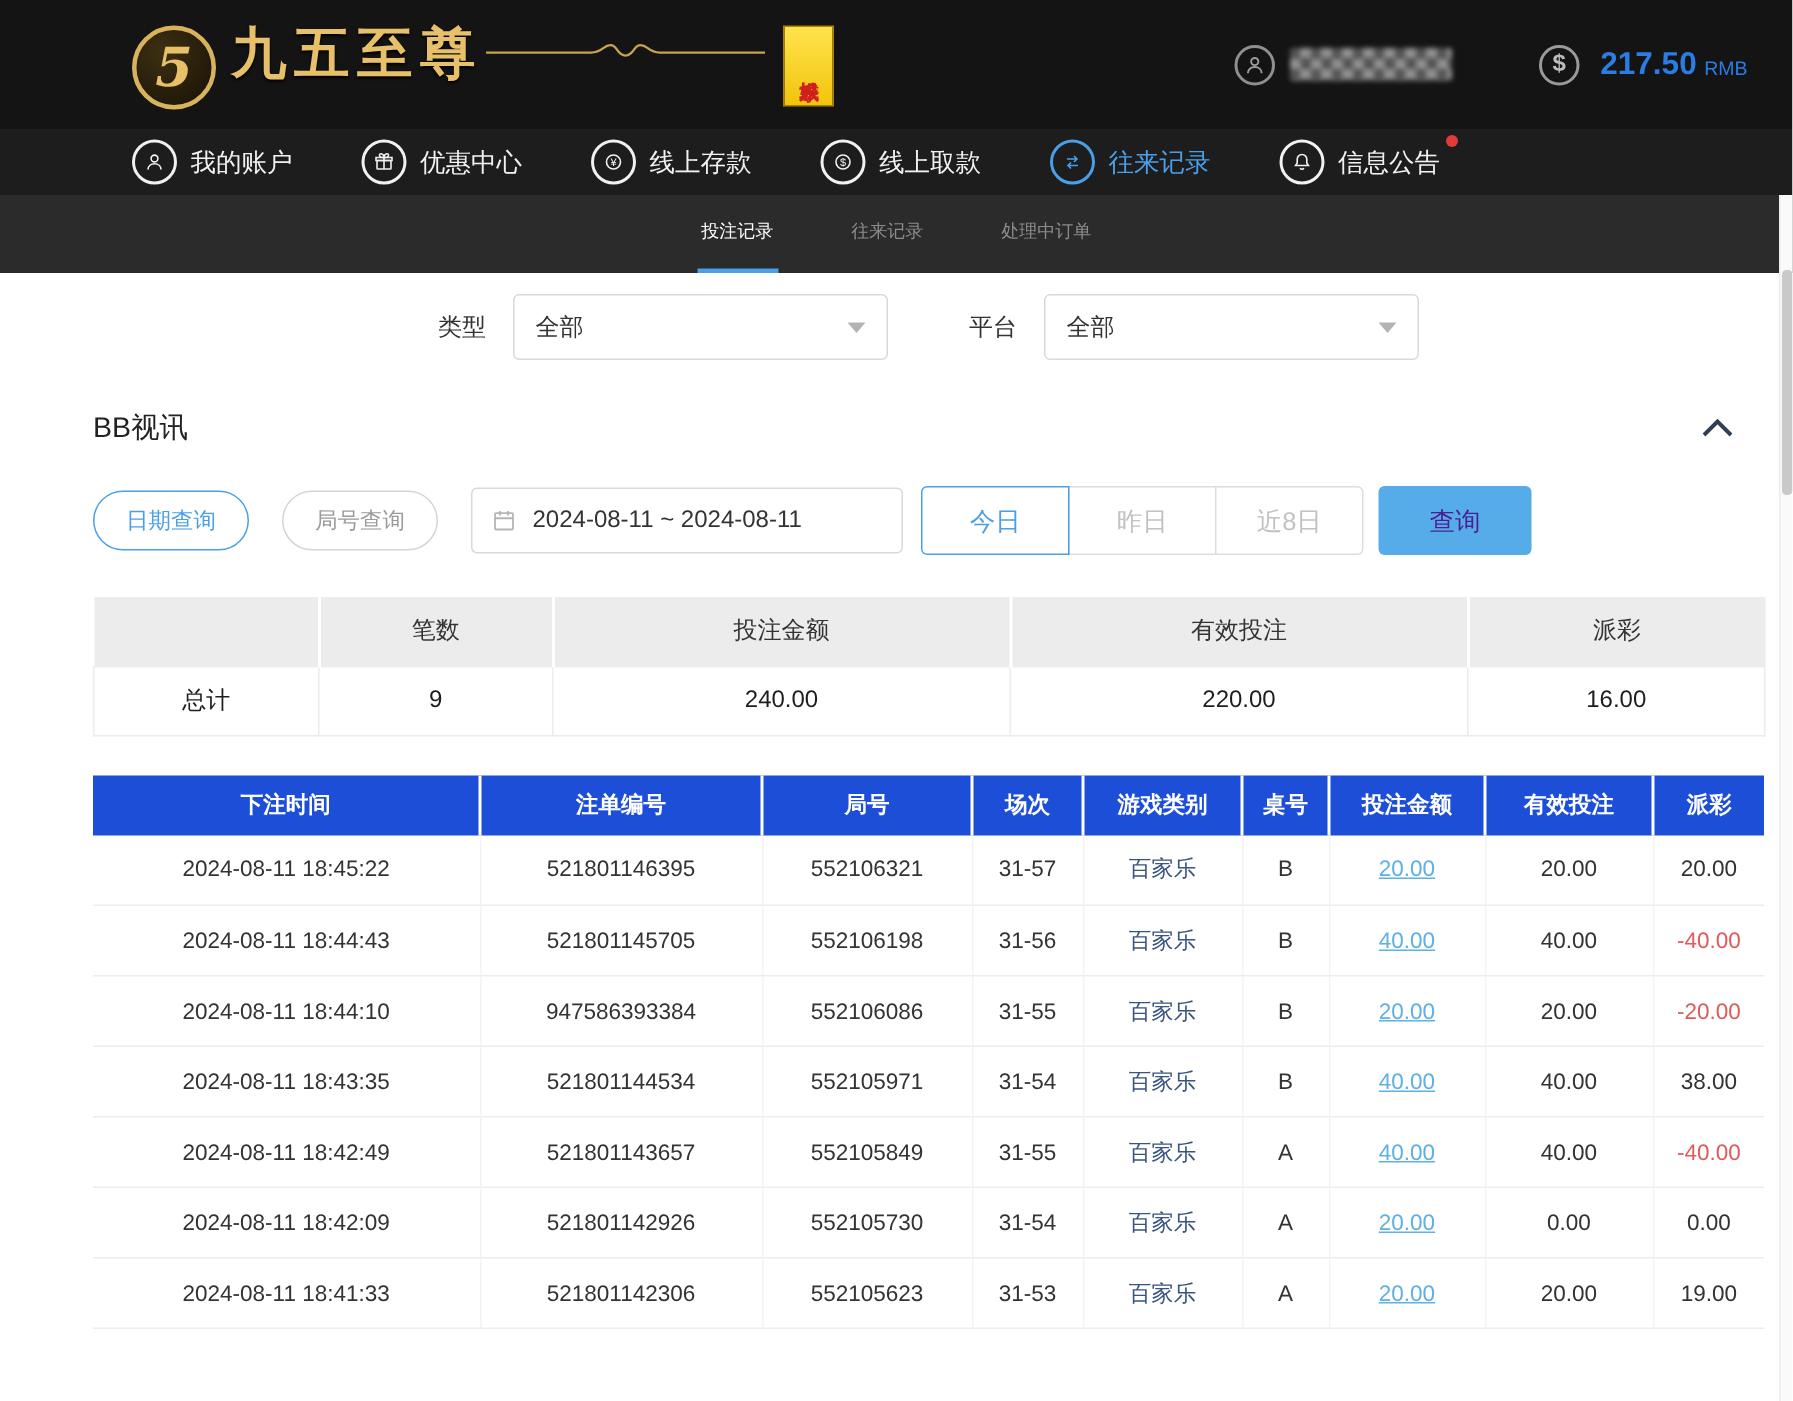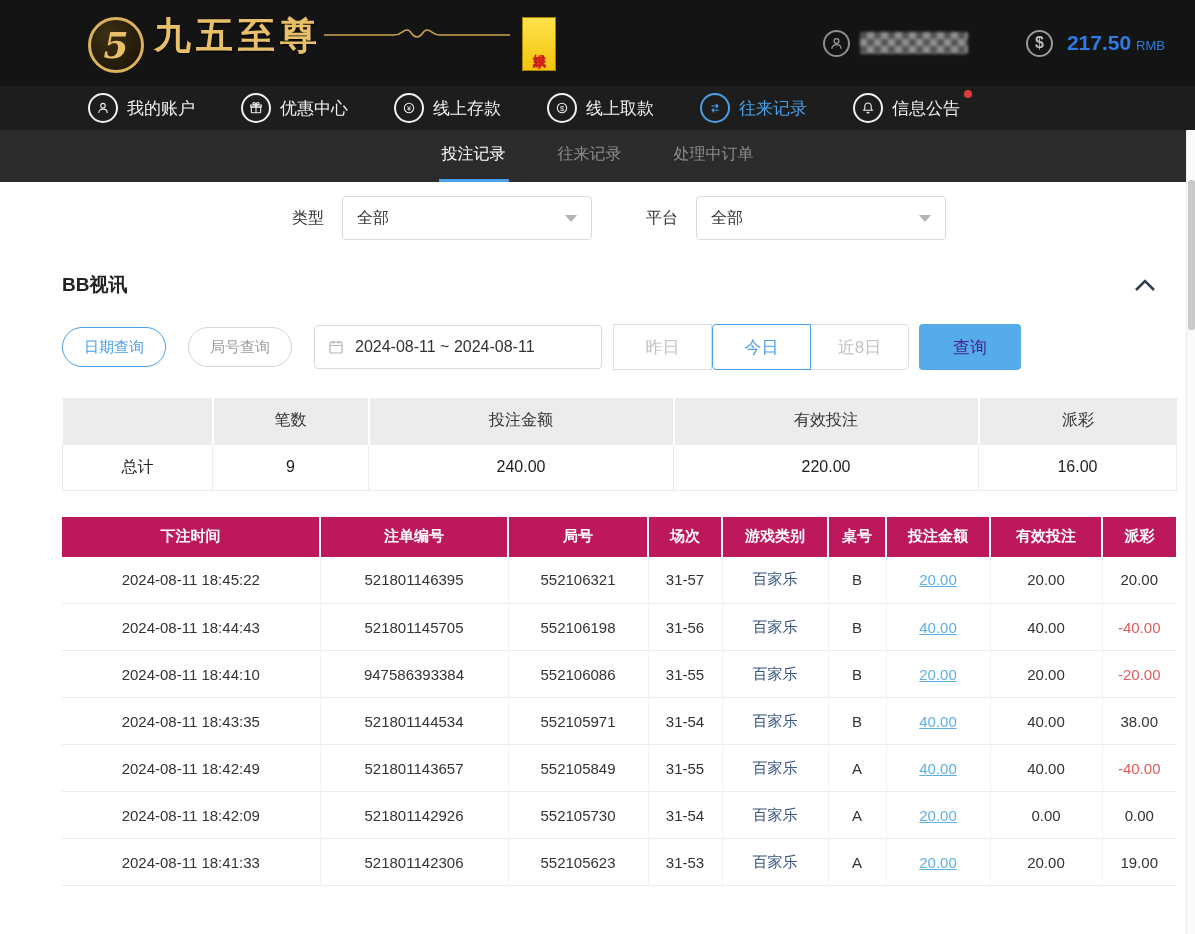--- a/index.html
+++ b/index.html
@@ -43,39 +43,39 @@
   .nav-item.active{color:#4aa0e8}
   .nav-icon{width:30px;height:30px;border:2px solid currentColor;border-radius:50%;
     display:flex;align-items:center;justify-content:center;flex:0 0 auto}
   .nav-icon svg{stroke:currentColor;fill:none;stroke-width:1.6}
   .nav-dot{position:absolute;top:-3px;right:-12px;width:8px;height:8px;
     border-radius:50%;background:#e23b3b}
 
   
   .tabbar{height:52px;background:#2b2b2b;display:flex;justify-content:center;
     align-items:stretch;gap:46px}
-  .tab{display:flex;align-items:center;color:#8c8c8c;font-size:16px;
+  .tab{display:flex;align-items:center;color:#8c8c8c;font-size:12px;
     border-bottom:3px solid transparent;padding:0 3px;cursor:pointer}
   .tab.active{color:#fff;border-bottom-color:#4aa0e8}
 
   
   .content{padding:0 19px 0 62px}
   .filter-row{display:flex;justify-content:center;align-items:center;
     margin-top:14px;gap:18px}
   .filter-label{font-size:16px;color:#333}
   .dropdown{width:250px;height:44px;border:1px solid #d9d9d9;border-radius:4px;
     display:flex;align-items:center;justify-content:space-between;padding:4px 14px;
     font-size:16px;color:#333;background:#fff;cursor:pointer}
   .caret{width:0;height:0;border-left:6px solid transparent;
     border-right:6px solid transparent;border-top:7px solid #b3b3b3}
   .gap-left{margin-left:36px}
 
   .section-head{display:flex;align-items:center;justify-content:space-between;
     margin-top:32px;padding-right:20px}
-  .section-title{font-size:19px;font-weight:bold;color:#222}
+  .section-title{font-size:19px;font-weight:normal;color:#222}
   .collapse-btn{cursor:pointer;display:flex;align-items:center}
 
   .query-row{display:flex;align-items:center;margin-top:26px}
   .pill{height:40px;padding:0 21px;border-radius:20px;display:flex;
     align-items:center;font-size:15px;background:#fff;cursor:pointer}
   .pill.blue{border:1px solid #4aa0e8;color:#4aa0e8}
   .pill.gray{border:1px solid #d4d4d4;color:#9a9a9a;margin-left:22px}
   .datebox{margin-left:22px;width:288px;height:44px;border:1px solid #d9d9d9;
     border-radius:4px;display:flex;align-items:center;gap:10px;padding:16px 12px;
     font-size:16px;color:#333;cursor:pointer}
@@ -96,21 +96,21 @@
     table-layout:fixed;font-size:16px}
   .summary-table th{background:#ececec;height:46px;font-weight:normal;color:#333;
     border-right:2px solid #fff;text-align:center}
   .summary-table th:last-child{border-right:none}
   .summary-table td{height:46px;text-align:center;color:#1d1d1d;
     border:1px solid #ececec}
 
   
   .bet-table{width:1114px;margin-top:26px;border-collapse:collapse;
     table-layout:fixed;font-size:15px}
-  .bet-table th{background:#be185d;color:#fff;height:40px;font-size:15px;
+  .bet-table th{background:#1d4ed8;color:#fff;height:40px;font-size:15px;
     font-weight:bold;border-right:2px solid #fff;text-align:center}
   .bet-table th:last-child{border-right:none}
   .bet-table td{height:47px;text-align:center;color:#333;
     border-bottom:1px solid #ededed;border-right:1px solid #f3f3f3}
   .bet-table td:last-child{border-right:none}
   .bet-table td.game{color:#39557f}
   .bet-table td.neg{color:#e05c5c}
   a.amt{color:#5fb0e5;text-decoration:underline;cursor:pointer}
 
   
@@ -245,22 +245,22 @@
       <button class="pill blue">日期查询</button>
       <button class="pill gray">局号查询</button>
       <div class="datebox">
         <svg width="18" height="18" viewBox="0 0 24 24">
           <rect x="4" y="5.5" width="16" height="14.5" rx="1"></rect>
           <path d="M4 10h16M8.5 3.5v4M15.5 3.5v4"></path>
         </svg>
         <span>2024-08-11 ~ 2024-08-11</span>
       </div>
       <div class="btn-group">
+        <button class="gbtn first active">今日</button>
         <button class="gbtn">昨日</button>
-        <button class="gbtn first active">今日</button>
         <button class="gbtn last">近8日</button>
       </div>
       <button class="search-btn">查询</button>
     </div>
 
     <table class="summary-table">
       <colgroup>
         <col style="width:150px">
           <col style="width:156px">
           <col style="width:305px">

